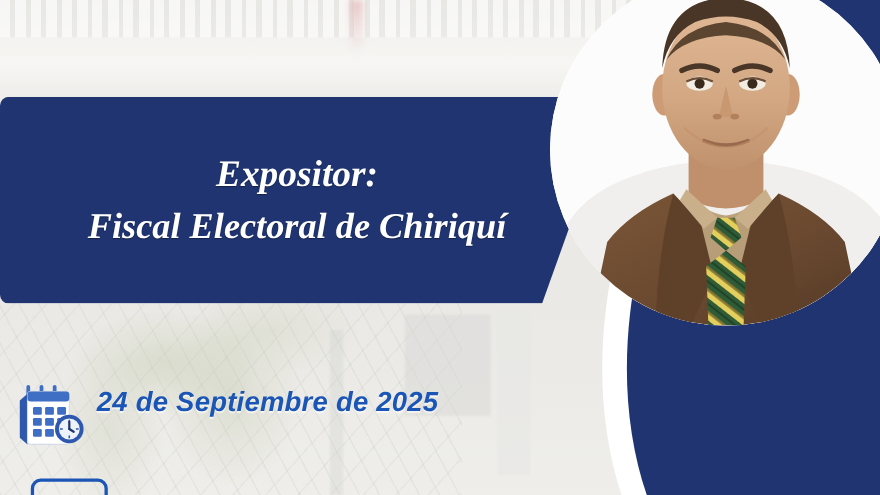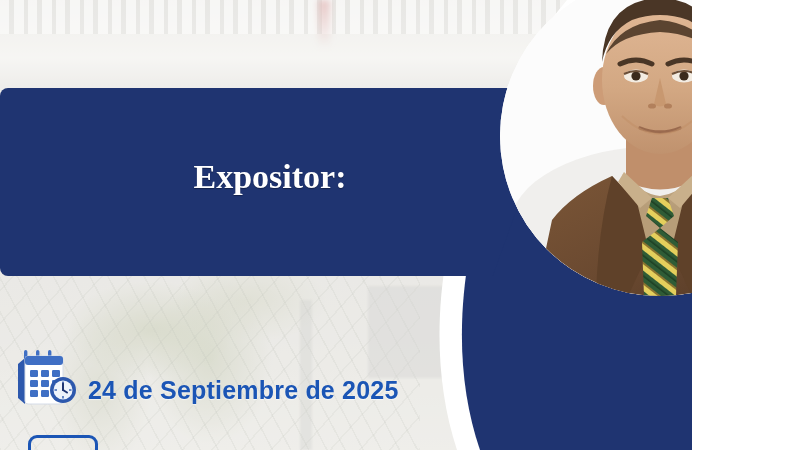--- a/index.html
+++ b/index.html
@@ -2,25 +2,26 @@
 <html><head>
 <meta charset="utf-8">
 <style>
   html, body {
     margin: 0;
     padding: 0;
     background: #ffffff;
   }
   #poster {
     position: relative;
-    width: 692px;
+    width: 800px;
     height: 450px;
     overflow: hidden;
     font-family: "Liberation Sans", sans-serif;
     background: #e9e7e2;
+    font-style: italic;
   }
 
   
   .bg-photo {
     position: absolute;
     inset: 0;
     background:
       
       radial-gradient(ellipse 120px 70px at 150px 330px, rgba(150,160,110,.55) 0%, rgba(150,160,110,0) 70%),
       radial-gradient(ellipse 90px 120px at 210px 360px, rgba(140,152,100,.45) 0%, rgba(140,152,100,0) 70%),
@@ -150,21 +151,20 @@
   }
   .cal-icon { flex: 0 0 auto; width: 66px; height: 64px; }
   .date-texts { padding-top: 4px; }
   .date-line {
     font-family: "Liberation Sans", sans-serif;
     font-weight: bold;
     color: #1b55b5;
     white-space: nowrap;
     letter-spacing: .2px;
     text-shadow: 0 1px 1px rgba(255,255,255,.65);
-    margin-top: 24px;
   }
   .date-line-1 { font-size: 25px; }
   .date-line-2 { font-size: 23px; margin-top: 5px; margin-left: 26px; }
 
   
   .bottom-box {
     position: absolute;
     left: 28px; top: 435px;
     width: 64px; height: 34px;
     border: 3px solid #1b55b5;
@@ -192,20 +192,21 @@
 
       <path d="M 95 450 C 52 320 88 140 205 0 L 330 0 L 330 450 Z" fill="#ffffff"></path>
 
       <path d="M 118 450 C 74 322 110 142 228 0 L 330 0 L 330 450 Z" fill="#1f3471"></path>
     </svg>
   </div>
 
   <div class="banner"></div>
   <div class="banner-inner">
     <div class="line line-1">Expositor:</div>
+    <div class="line line-3">Fiscal Electoral de Chiriquí</div>
   </div>
 
   <div class="portrait">
     <svg class="portrait-svg" viewBox="0 0 320 320" xmlns="http://www.w3.org/2000/svg">
       <defs>
         <linearGradient id="skinG" x1="0" y1="0" x2="0" y2="1">
           <stop offset="0%" stop-color="#e0b795"></stop>
           <stop offset="55%" stop-color="#d3a883"></stop>
           <stop offset="100%" stop-color="#c0926e"></stop>
         </linearGradient>

